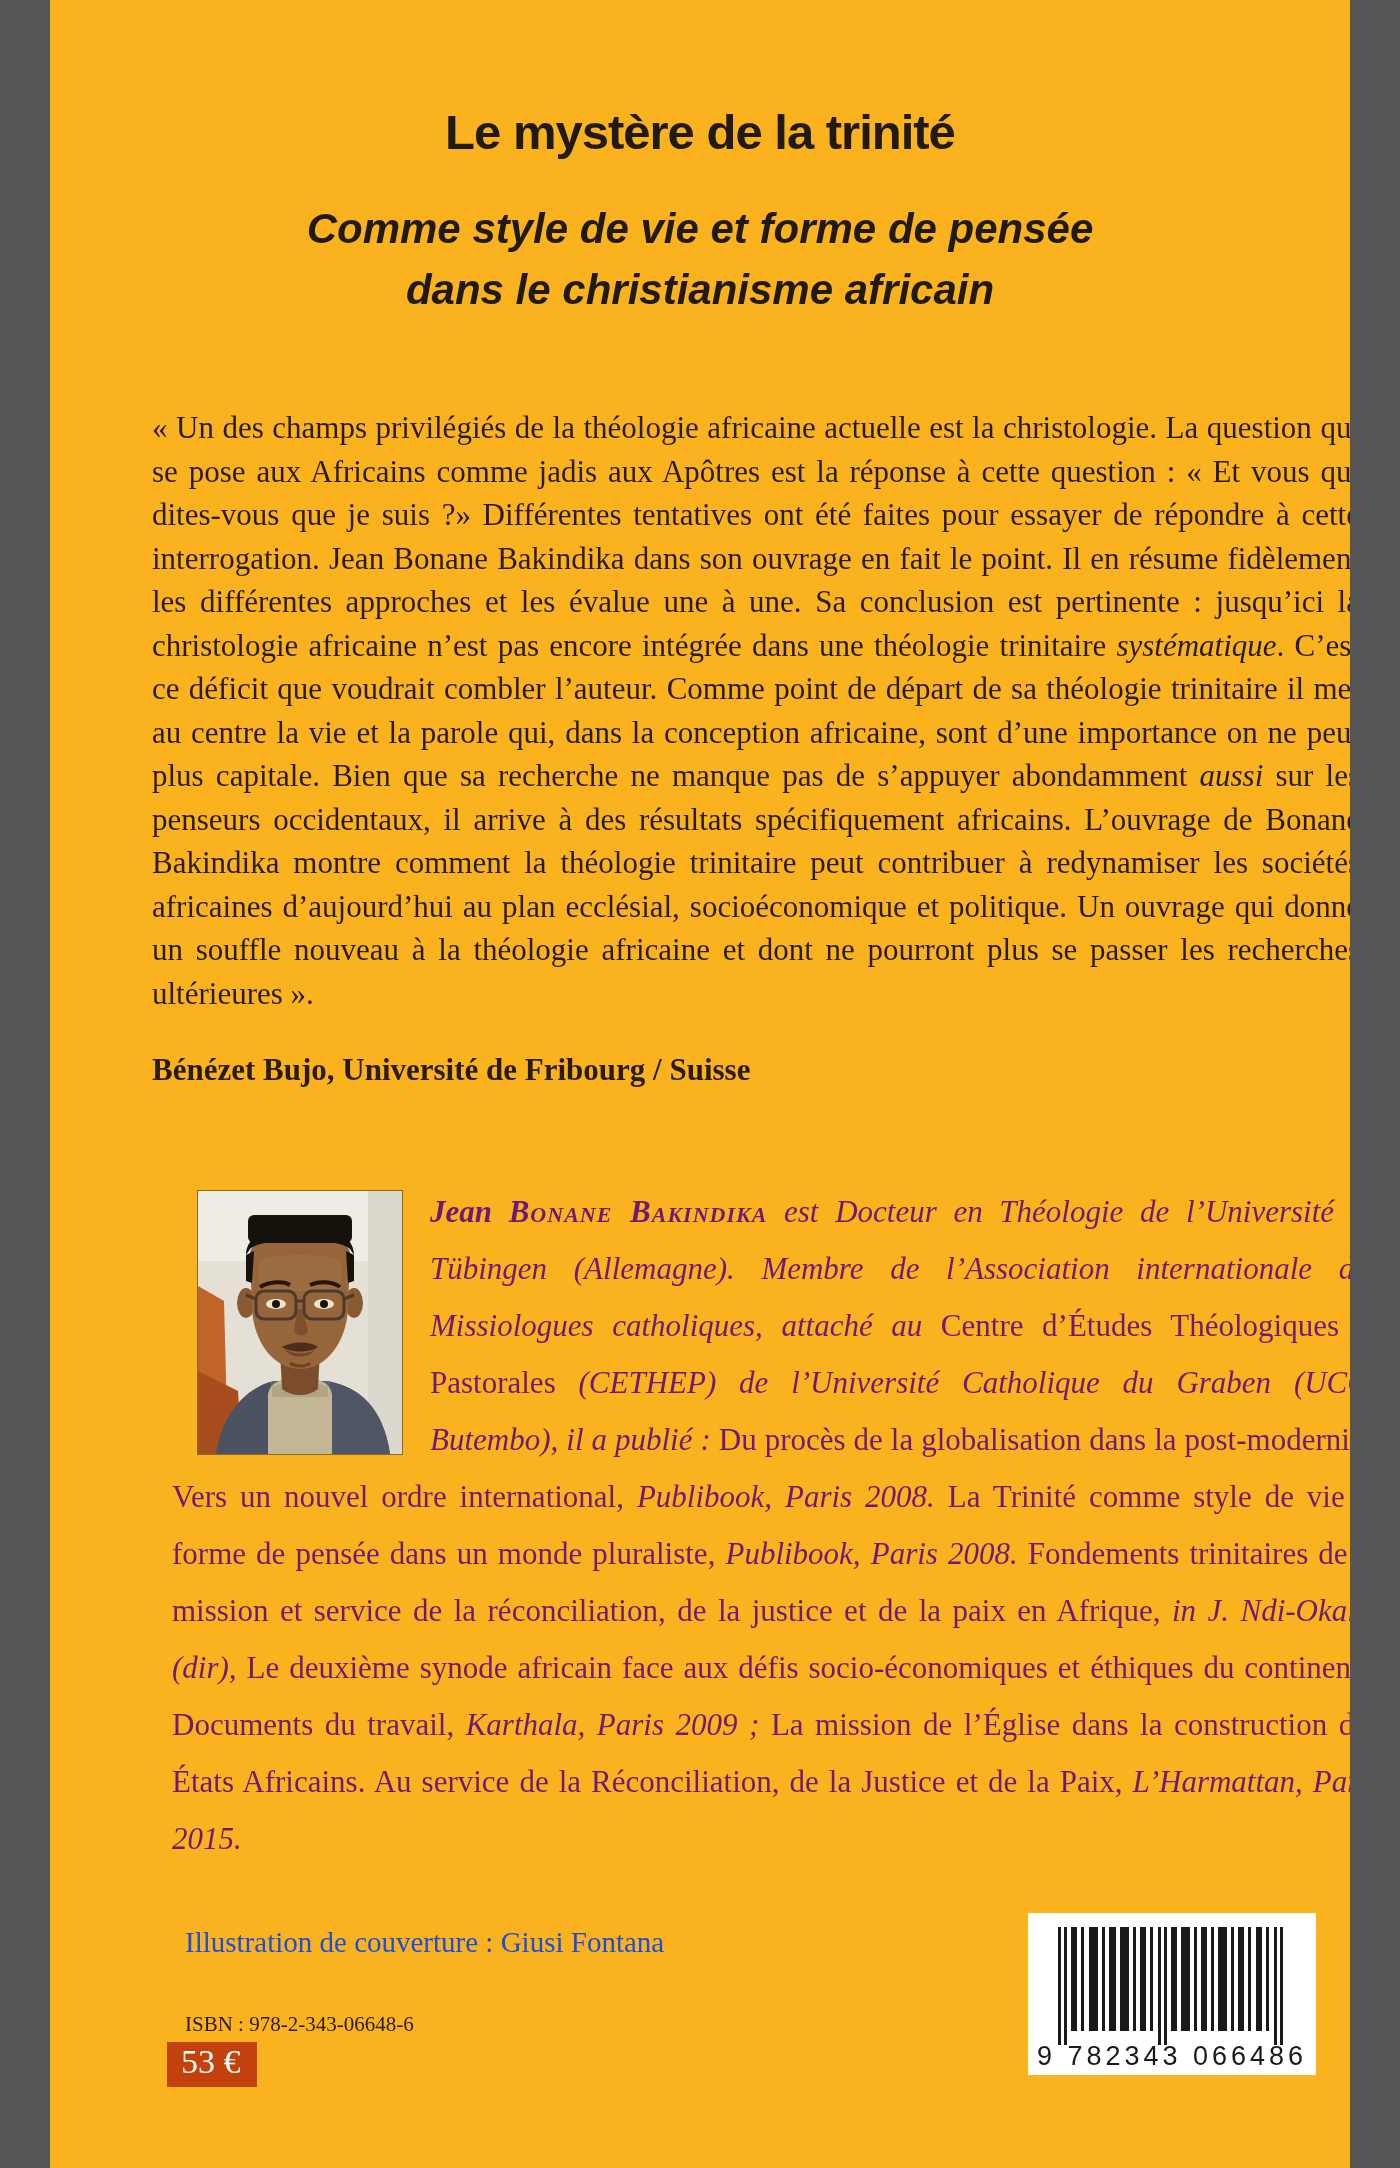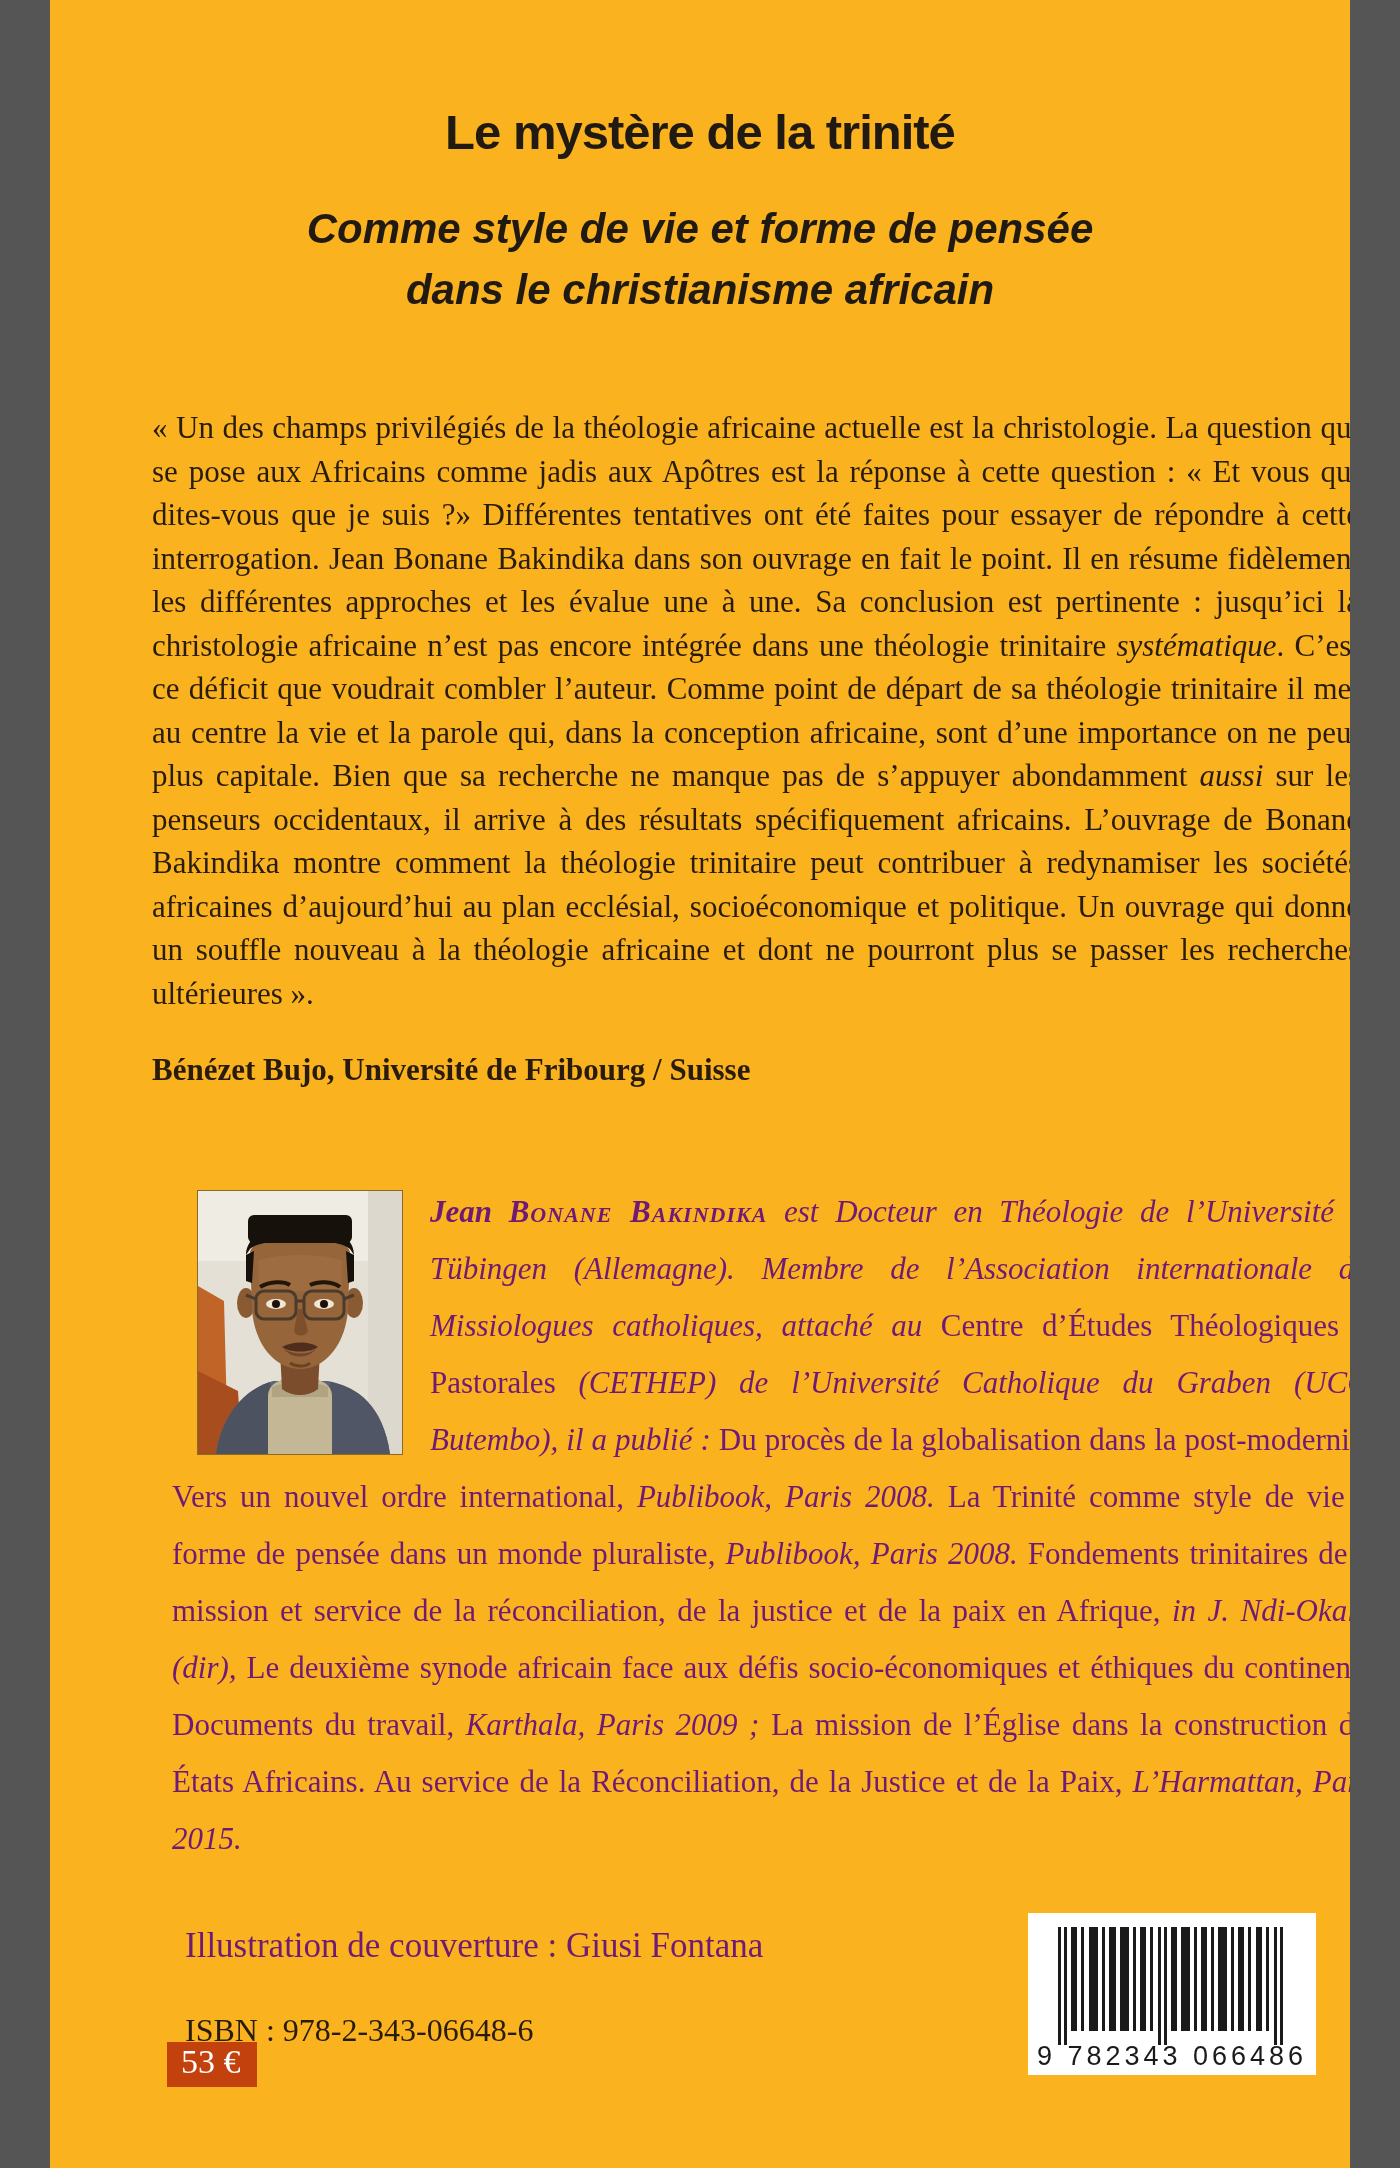--- a/index.html
+++ b/index.html
@@ -58,25 +58,25 @@
     background:#e7e3d8;
     outline:1px solid #8a6a2a;
   }
   .photo-frame svg { display:block; }
   .seg-r   { font-style:normal; }
   .seg-i   { font-style:italic; }
   .seg-bi  { font-style:italic; font-weight:bold; }
   .seg-bisc{ font-style:italic; font-weight:bold; font-variant:small-caps; letter-spacing:1px; }
   .credit {
     position:absolute; top:1926px; left:135px;
-    font-size:35px; color:#701a75;
+    font-size:29px; color:#1d4ed8;
   }
   .isbn {
     position:absolute; top:2012px; left:135px;
-    font-size:32px; color:#2a1c0d;
+    font-size:21px; color:#2a1c0d;
   }
   .price-badge {
     position:absolute; top:2042px; left:117px;
     background:#c2410c;
     color:#ffffff;
     font-size:34px;
     padding:1px 16px 6px 14px;
     line-height:38px;
   }
   .barcode-box {

